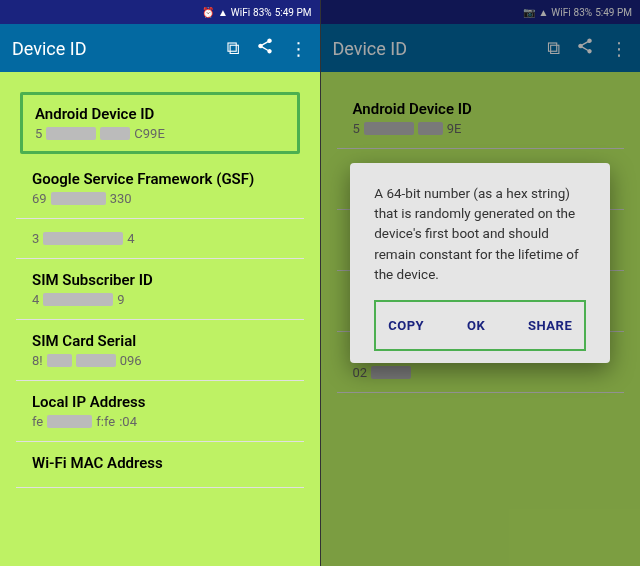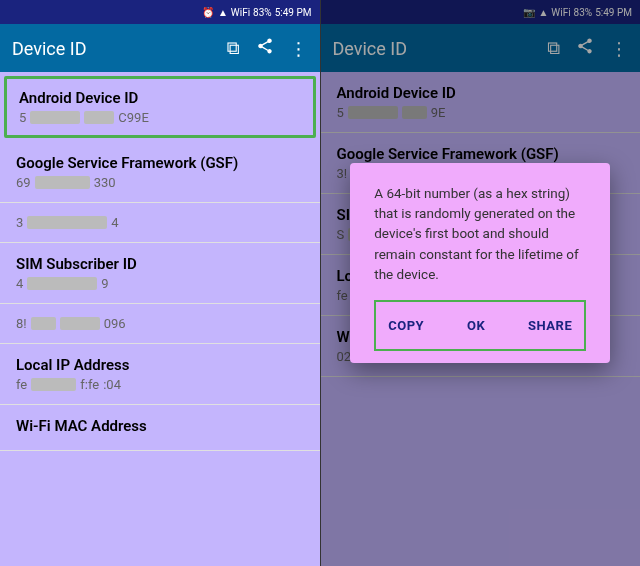--- a/index.html
+++ b/index.html
@@ -62,22 +62,22 @@
 
     .app-bar-icon {
       color: #fff;
       font-size: 18px;
       cursor: pointer;
     }
 
     .content {
       flex: 1;
       overflow-y: auto;
-      padding: 0;
-      background: #c4b5fd;
+      padding: 16px;
+      background: #bef264;
     }
 
     .device-item {
       padding: 12px 16px;
       border-bottom: 1px solid #e0e0e0;
     }
 
     .device-item-title {
       font-size: 15px;
       font-weight: 600;
@@ -113,21 +113,21 @@
       position: absolute;
       top: 0; left: 0; right: 0; bottom: 0;
       background: rgba(0,0,0,0.35);
       display: flex;
       align-items: center;
       justify-content: center;
       z-index: 10;
     }
 
     .dialog {
-      background: #f0abfc;
+      background: #e5e5e5;
       border-radius: 4px;
       width: 260px;
       padding: 20px 24px 12px;
       box-shadow: 0 8px 24px rgba(0,0,0,0.4);
       margin-top: -40px;
     }
 
     .dialog-text {
       font-size: 13.5px;
       color: #333;
@@ -218,20 +218,21 @@
     <div class="device-item">
       <div class="device-item-title">SIM Subscriber ID</div>
       <div class="device-item-value">
         <span>4</span>
         <span class="blurred-block" style="width:70px;"></span>
         <span>9</span>
       </div>
     </div>
 
     <div class="device-item">
+      <div class="device-item-title">SIM Card Serial</div>
       <div class="device-item-value">
         <span>8!</span>
         <span class="blurred-block" style="width:25px;"></span>
         <span class="blurred-block" style="width:40px;"></span>
         <span>096</span>
       </div>
     </div>
 
     <div class="device-item">
       <div class="device-item-title">Local IP Address</div>

